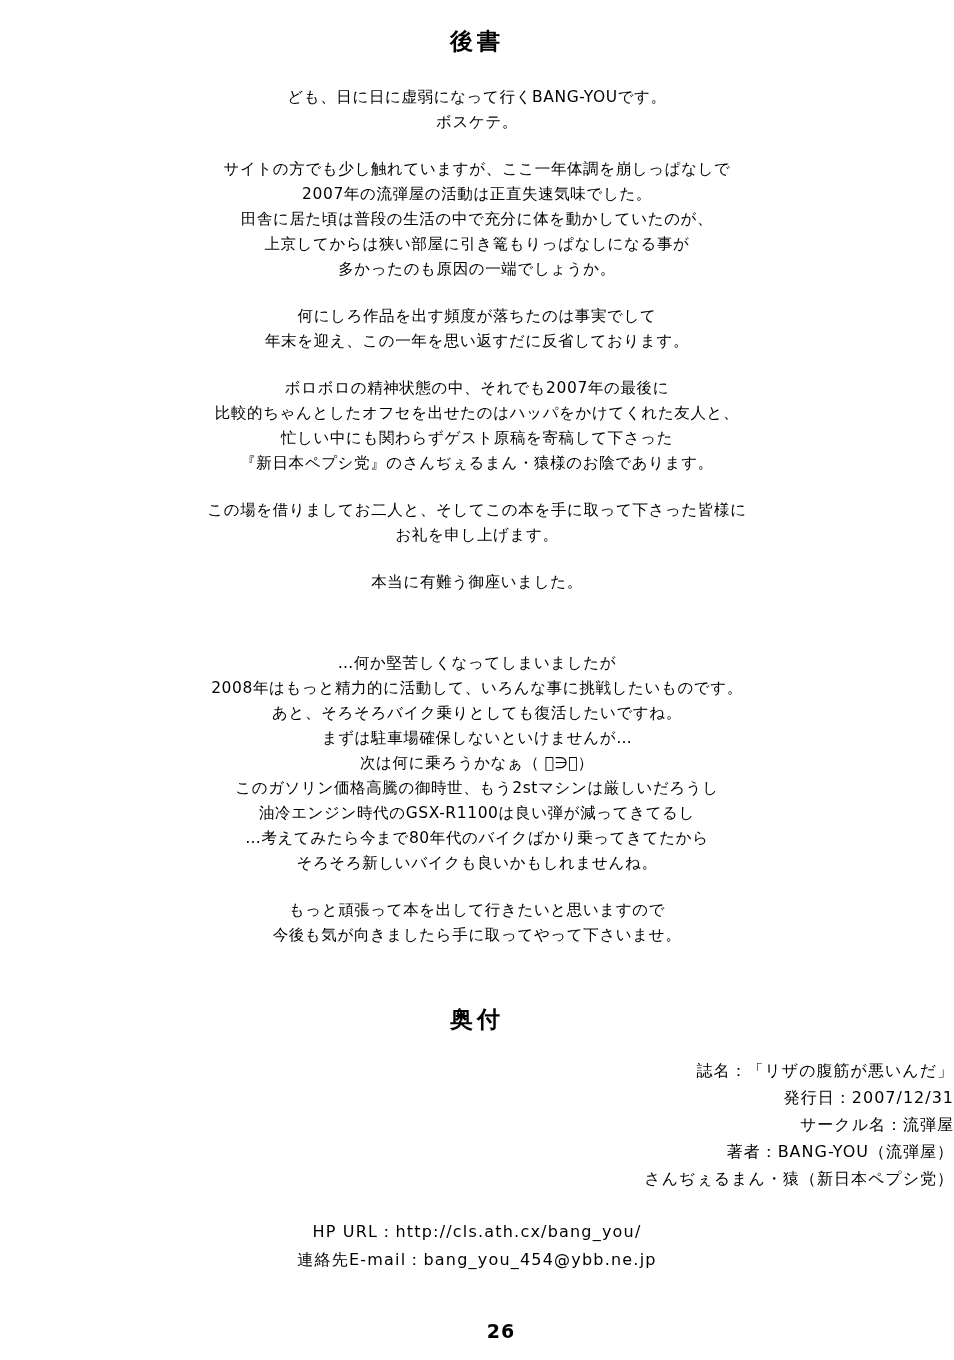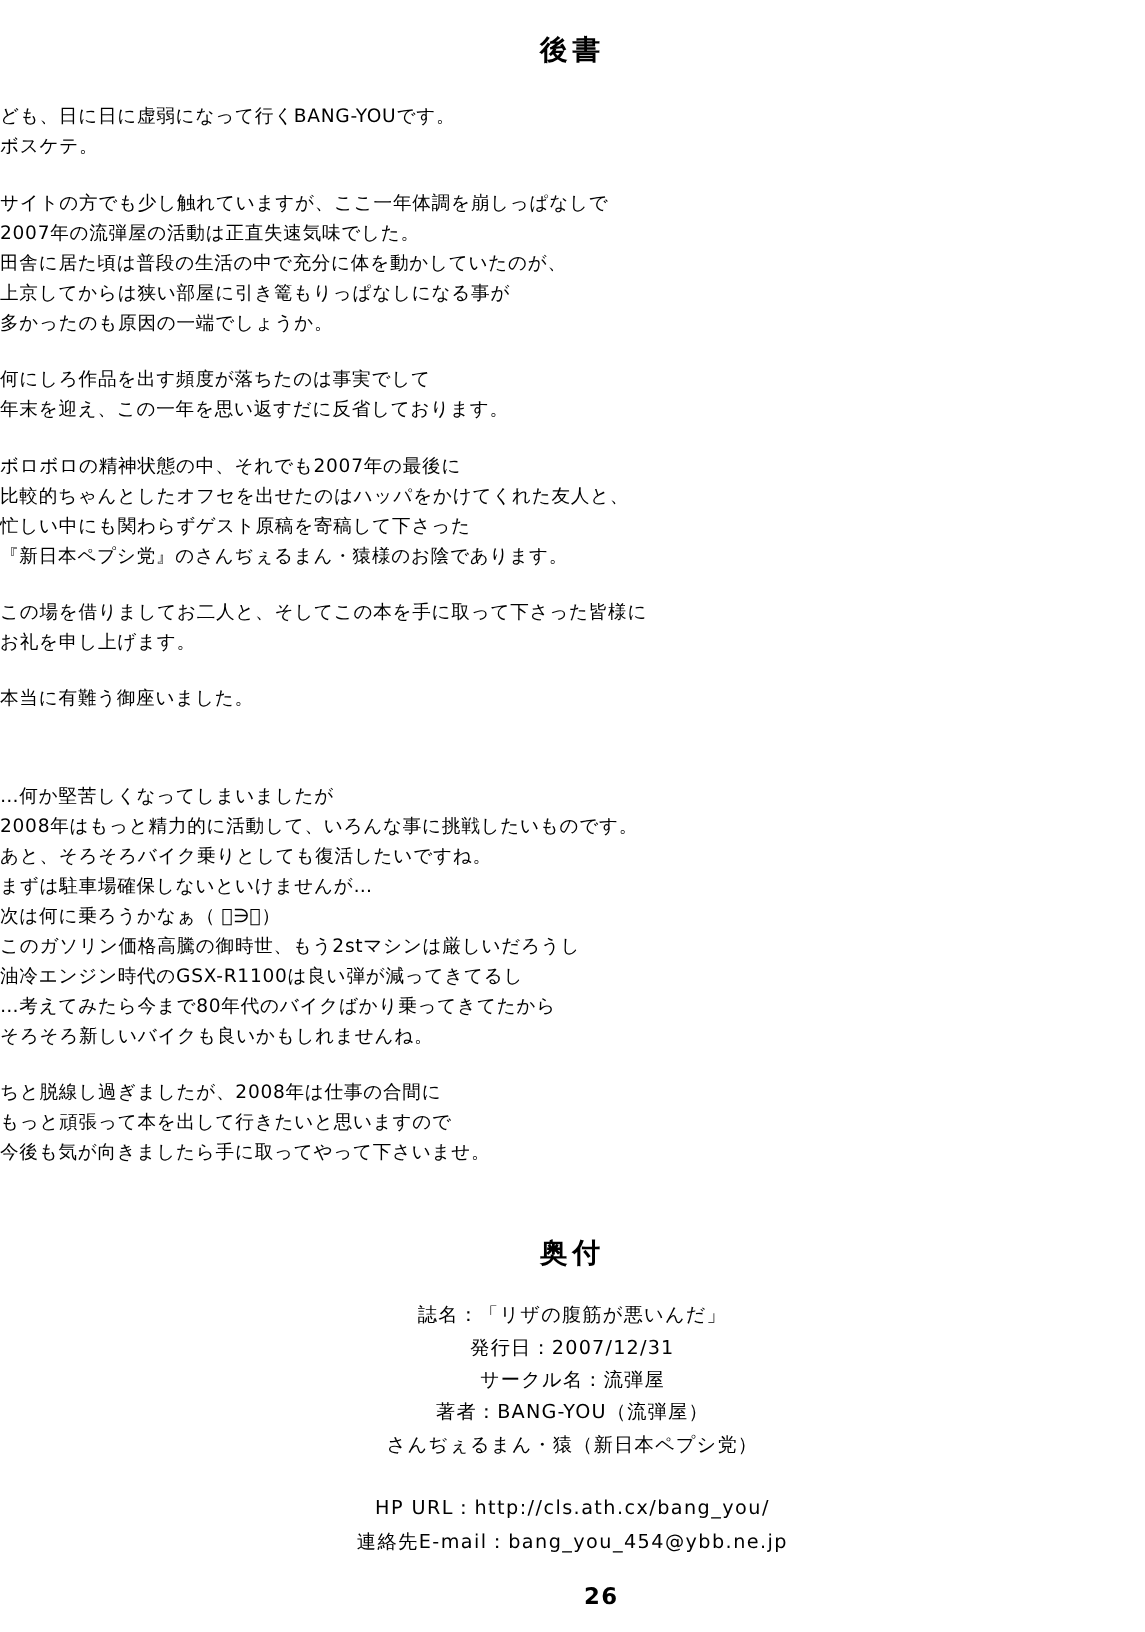--- a/index.html
+++ b/index.html
@@ -23,34 +23,35 @@
   .section-title {
     text-align: center;
     font-size: 23px;
     font-weight: bold;
     letter-spacing: 4px;
     margin: 0;
     padding: 0;
   }
   #afterword-title { margin-top: 26px; }
   .para {
+    text-align: center;
     font-size: 15.5px;
     line-height: 25px;
     letter-spacing: 0.6px;
     margin: 0;
   }
   .para .line { display: block; white-space: pre; }
   .block { margin-top: 22px; }
   .block-first { margin-top: 28px; }
   .gap-xl { margin-top: 56px; }
 
   #colophon-title { margin-top: 56px; }
 
   .colophon-lines {
-    text-align: center;
+    text-align: right;
     font-size: 16px;
     line-height: 27px;
     letter-spacing: 1px;
     margin-top: 22px;
   }
   .colophon-lines .line { display: block; white-space: pre; }
 
   .contact-lines {
     text-align: center;
     font-size: 16px;
@@ -119,21 +120,20 @@
     <span class="line">あと、そろそろバイク乗りとしても復活したいですね。</span>
     <span class="line">まずは駐車場確保しないといけませんが…</span>
     <span class="line">次は何に乗ろうかなぁ（ ﾟ∋ﾟ）</span>
     <span class="line">このガソリン価格高騰の御時世、もう2stマシンは厳しいだろうし</span>
     <span class="line">油冷エンジン時代のGSX-R1100は良い弾が減ってきてるし</span>
     <span class="line">…考えてみたら今まで80年代のバイクばかり乗ってきてたから</span>
     <span class="line">そろそろ新しいバイクも良いかもしれませんね。</span>
   </p>
 
   <p class="para block">
-    <span class="line">ちと脱線し過ぎましたが、2008年は仕事の合間に</span>
     <span class="line">もっと頑張って本を出して行きたいと思いますので</span>
     <span class="line">今後も気が向きましたら手に取ってやって下さいませ。</span>
   </p>
 
 
   <h1 class="section-title" id="colophon-title">奥付</h1>
 
   <div class="colophon-lines">
     <span class="line">誌名：「リザの腹筋が悪いんだ」</span>
     <span class="line">発行日：2007/12/31</span>

